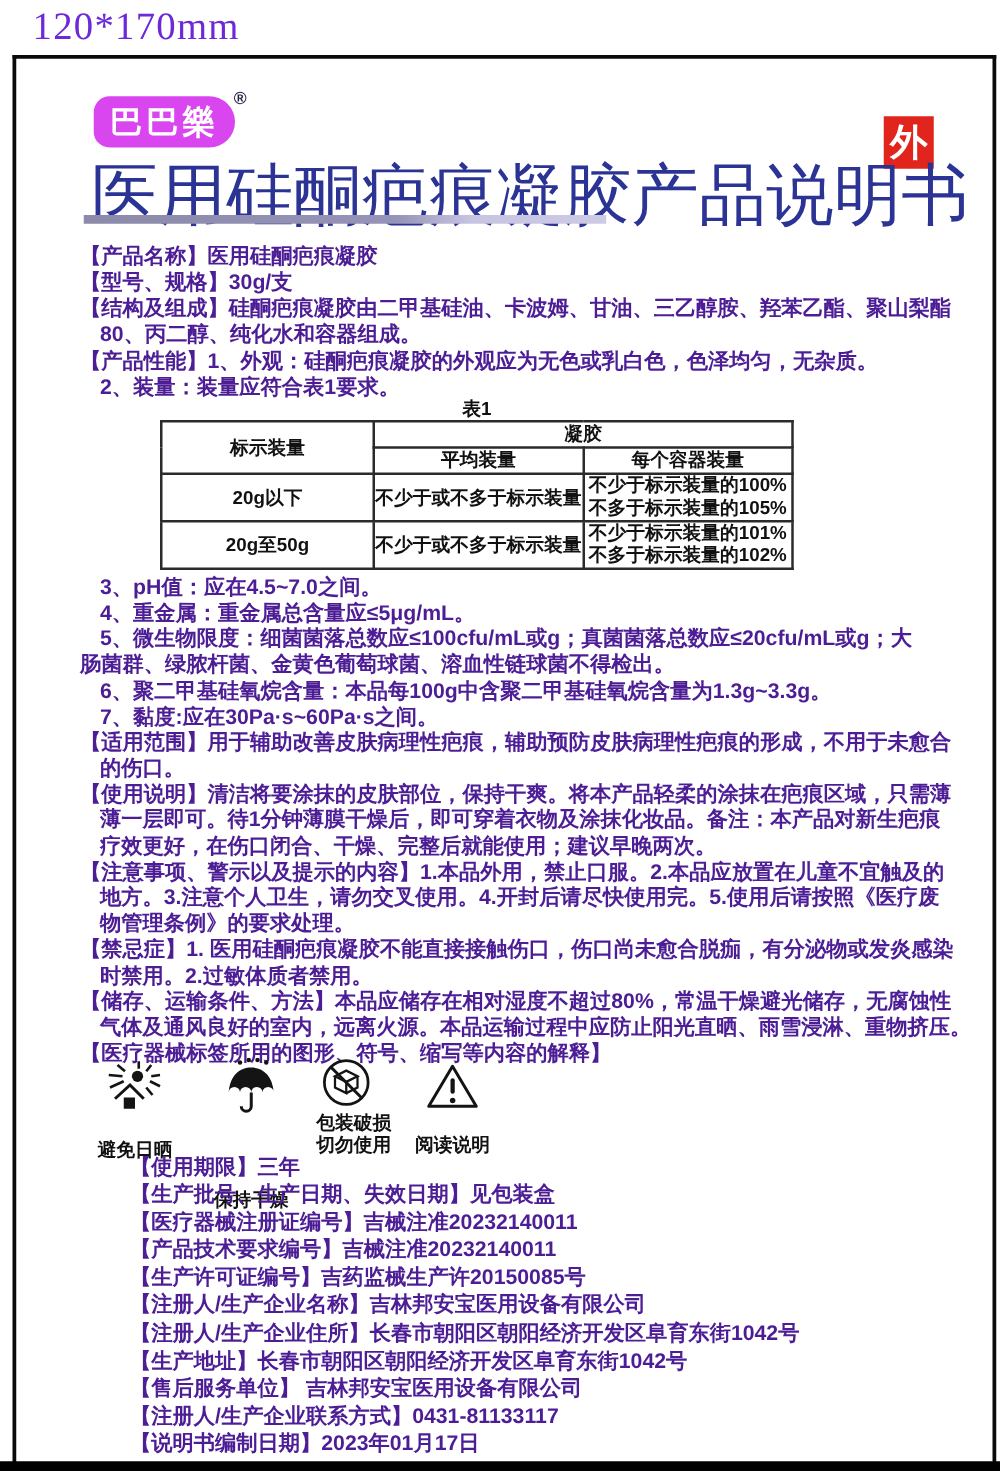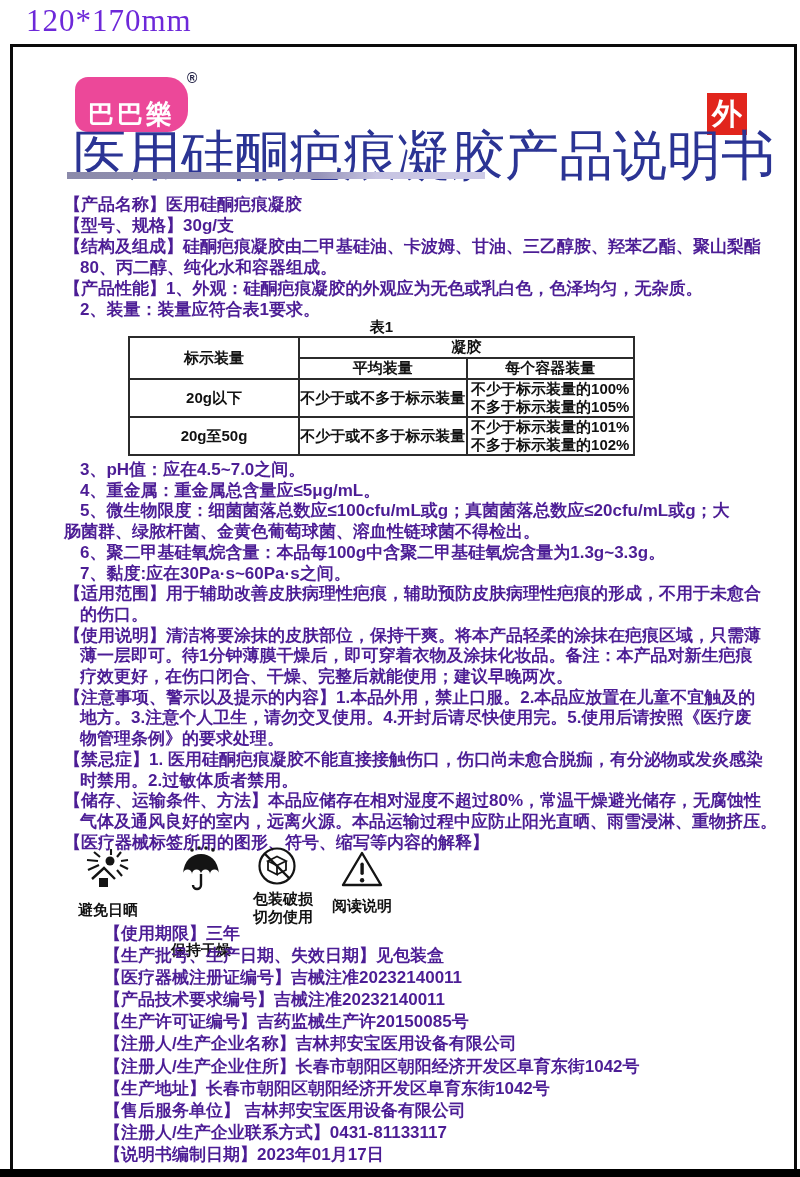--- a/index.html
+++ b/index.html
@@ -14,23 +14,23 @@
     font-family:"Liberation Serif","DejaVu Serif",serif;
     font-size:31px; color:#6d28d9; letter-spacing:1px;
   }
   .frame {
     position:absolute; left:10px; top:44px; width:787px; height:1126px;
     border:3px solid #0a0a0a; border-bottom:none;
   }
   .bottom-bar { position:absolute; left:0; top:1169px; width:800px; height:8px; background:#000; }
 
   .logo {
-    position:absolute; left:75px; top:77px; width:113px; height:55px;
-    background:#ec4899; border-radius:13px 21px 21px 13px;
-    display:flex; align-items:flex-end; justify-content:center;
+    position:absolute; left:75px; top:77px; width:113px; height:41px;
+    background:#d946ef; border-radius:13px 21px 21px 13px;
+    display:flex; align-items:center; justify-content:center;
   }
   .logo-text { color:#ffffff; font-size:26px; font-weight:700; letter-spacing:3px; }
   .reg {
     position:absolute; left:187px; top:70px; font-size:14px; color:#232347; font-weight:700;
   }
   .badge {
     position:absolute; left:707px; top:93px; width:40px; height:42px;
     background:#e1251c; color:#ffffff; font-size:30px; font-weight:700;
     display:flex; align-items:center; justify-content:center;
   }
@@ -65,21 +65,21 @@
   .spec-table .col1 { width:170px; }
   .spec-table .col2 { width:173px; }
   .spec-table .col3 { width:164px; }
   .spec-table .hrow td { height:20px; }
   .spec-table .drow td { height:38px; }
   .spec-table .two div { line-height:18px; }
 
   .symbols { position:absolute; left:0; top:0; }
   .sym-cell { position:absolute; display:flex; flex-direction:column; align-items:center; }
   .sym-cell svg { display:block; }
-  .sym-caption { margin-top:9px; text-align:center; }
+  .sym-caption { margin-top:20px; text-align:center; }
   .sym-caption .cap-line { font-size:15px; font-weight:600; line-height:18px; color:#111; white-space:nowrap; }
   #sym-1 { left:72px;  top:848px; width:72px; }
   #sym-2 { left:164px; top:846px; width:74px;gap:40px; }
   #sym-3 { left:238px; top:846px; width:78px; }
   #sym-4 { left:324px; top:850px; width:76px; }
   #sym-3 .sym-caption { margin-top:4px;margin-left:12px; }
 </style>
 </head>
 <body>
 

